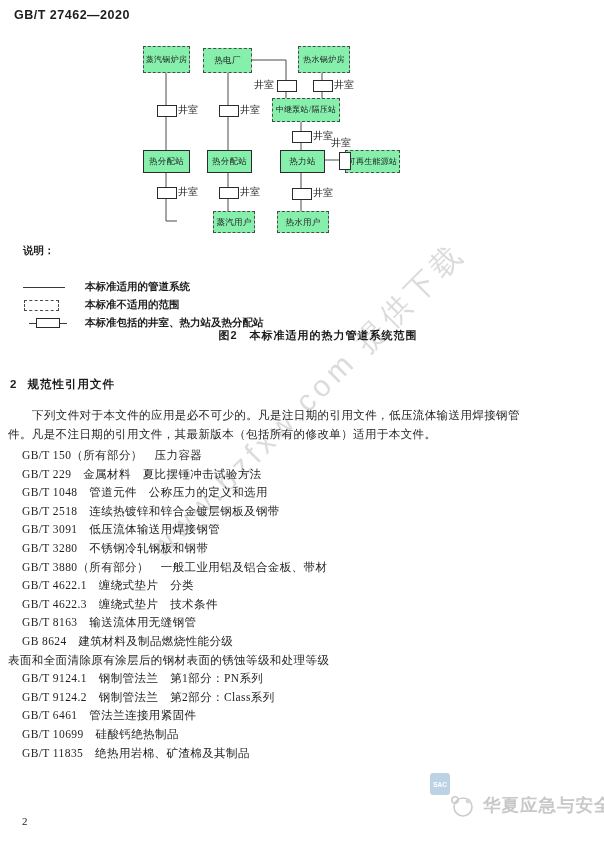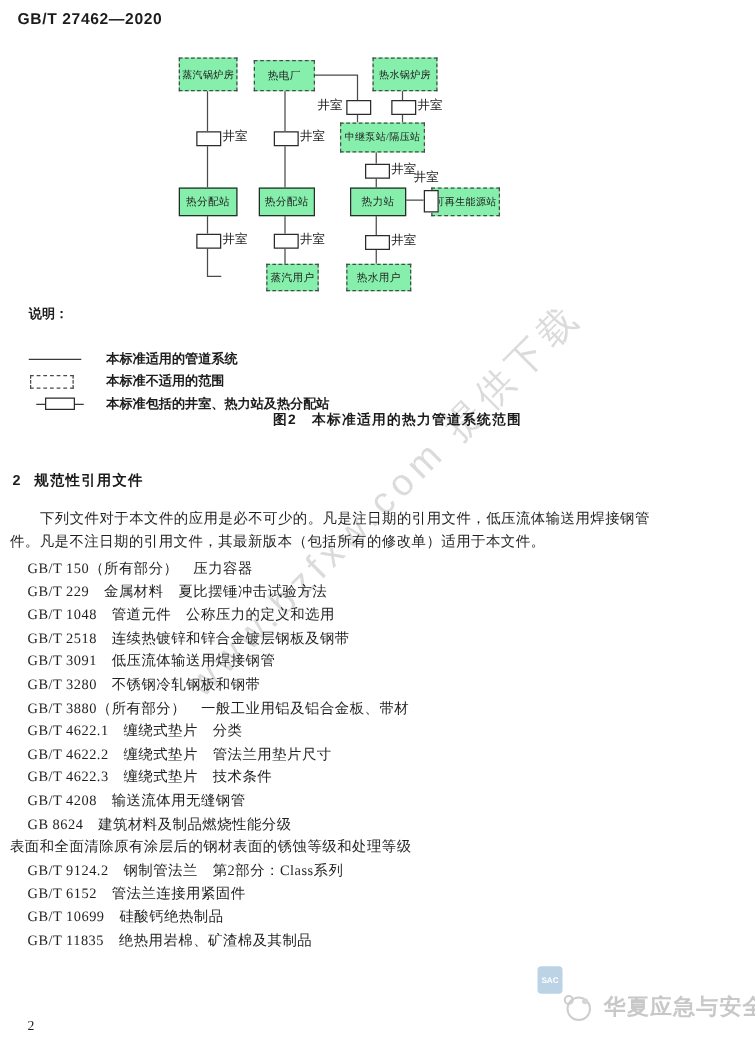--- a/index.html
+++ b/index.html
@@ -163,27 +163,27 @@
 
   <div class="refs">
       <div class="ref-line">GB/T 150（所有部分）　压力容器</div>
       <div class="ref-line">GB/T 229　金属材料　夏比摆锤冲击试验方法</div>
       <div class="ref-line">GB/T 1048　管道元件　公称压力的定义和选用</div>
       <div class="ref-line">GB/T 2518　连续热镀锌和锌合金镀层钢板及钢带</div>
       <div class="ref-line">GB/T 3091　低压流体输送用焊接钢管</div>
       <div class="ref-line">GB/T 3280　不锈钢冷轧钢板和钢带</div>
       <div class="ref-line">GB/T 3880（所有部分）　一般工业用铝及铝合金板、带材</div>
       <div class="ref-line">GB/T 4622.1　缠绕式垫片　分类</div>
-      <div class="ref-line">GB/T 4622.2　缠绕式垫片　管法兰用垫片尺寸</div>
       <div class="ref-line">GB/T 4622.3　缠绕式垫片　技术条件</div>
-      <div class="ref-line">GB/T 4208　输送流体用无缝钢管</div>
+      <div class="ref-line">GB/T 8163　输送流体用无缝钢管</div>
       <div class="ref-line">GB 8624　建筑材料及制品燃烧性能分级</div>
       <div class="ref-line flush">表面和全面清除原有涂层后的钢材表面的锈蚀等级和处理等级</div>
+      <div class="ref-line">GB/T 9124.1　钢制管法兰　第1部分：PN系列</div>
       <div class="ref-line">GB/T 9124.2　钢制管法兰　第2部分：Class系列</div>
-      <div class="ref-line">GB/T 6152　管法兰连接用紧固件</div>
+      <div class="ref-line">GB/T 6461　管法兰连接用紧固件</div>
       <div class="ref-line">GB/T 10699　硅酸钙绝热制品</div>
       <div class="ref-line">GB/T 11835　绝热用岩棉、矿渣棉及其制品</div>
     </div>
 
   <div class="page-number">2</div>
 
   <div class="sac-badge">SAC</div>
 
   <div class="footer-brand">
     <svg class="brand-logo" viewBox="0 0 28 28">

